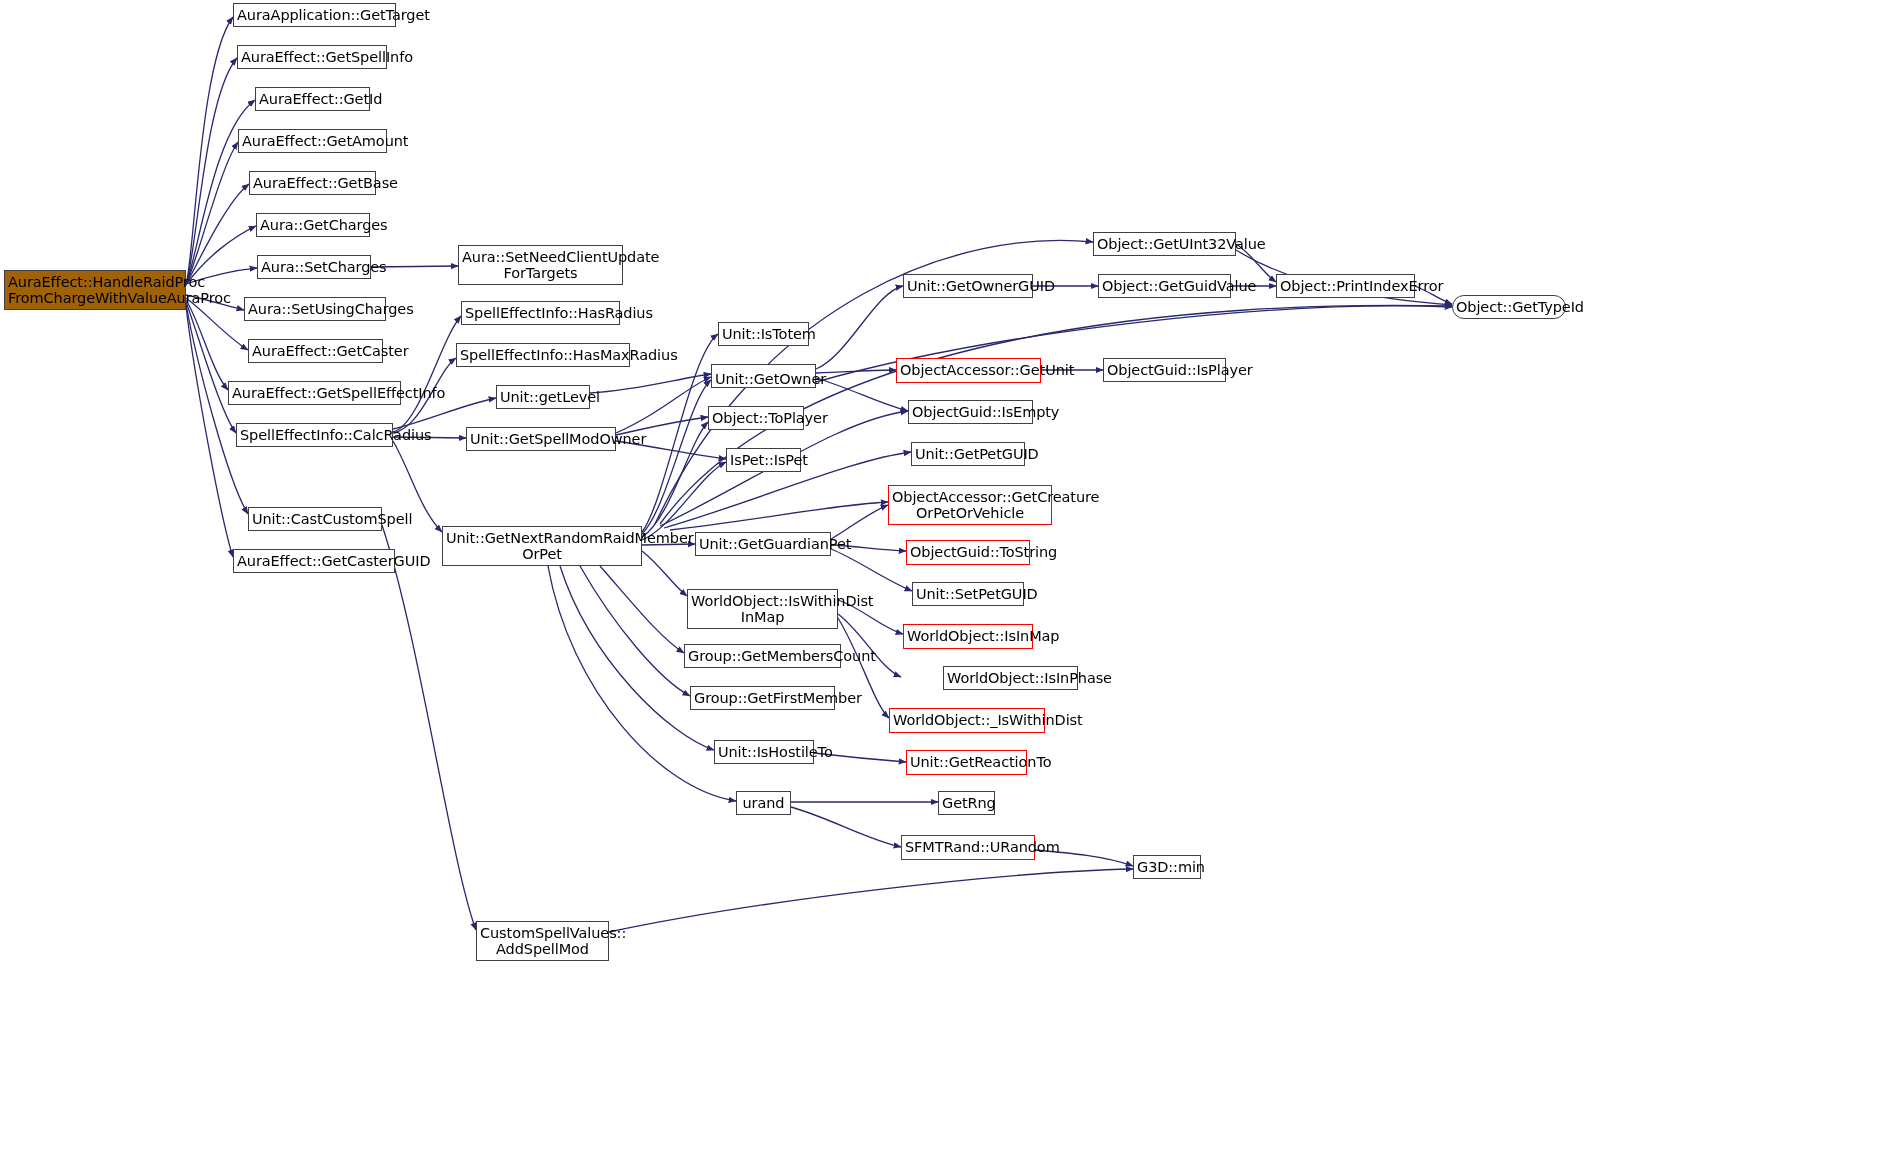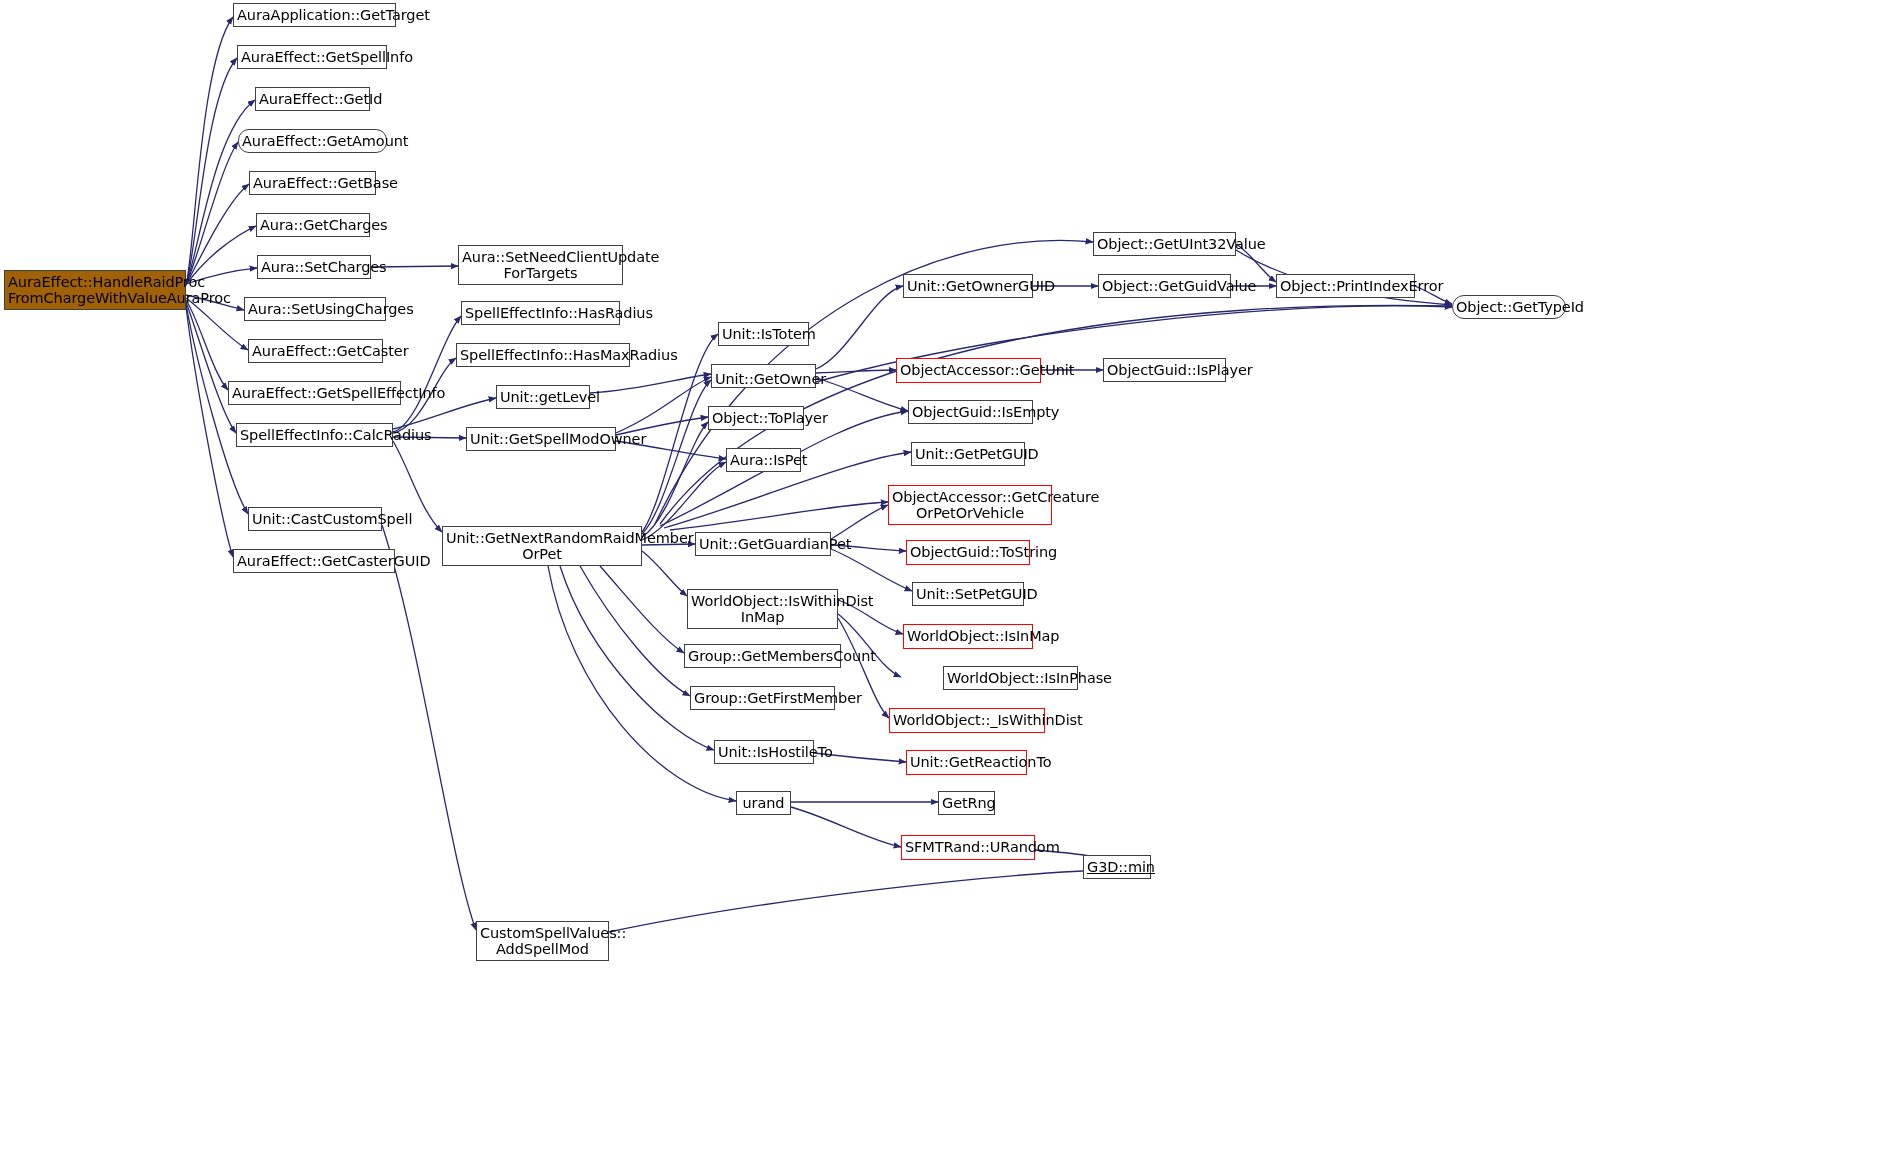--- a/index.html
+++ b/index.html
@@ -125,21 +125,21 @@
         <path d="M 1415 286 C 1430 292 1440 300 1452 304" fill="none" stroke="#27286e" stroke-width="1.3" marker-end="url(#arrow)"></path>
         <path d="M 816 382 C 1000 330 1280 300 1452 307" fill="none" stroke="#27286e" stroke-width="1.3" marker-end="url(#arrow)"></path>
       </g>
   </svg>
   <div id="nodes">
       <div class="node current" style="left: 4px; top: 270px; width: 182px; height: 40px;"><span>AuraEffect::HandleRaidProc
 FromChargeWithValueAuraProc</span></div>
       <div class="node" style="left: 233px; top: 3px; width: 163px; height: 24px;"><span>AuraApplication::GetTarget</span></div>
       <div class="node" style="left: 237px; top: 45px; width: 150px; height: 24px;"><span>AuraEffect::GetSpellInfo</span></div>
       <div class="node" style="left: 255px; top: 87px; width: 115px; height: 24px;"><span>AuraEffect::GetId</span></div>
-      <div class="node" style="left: 238px; top: 129px; width: 149px; height: 24px; border-radius: 11px;"><span>AuraEffect::GetAmount</span></div>
+      <div class="node" style="left: 238px; top: 129px; width: 149px; height: 24px;"><span>AuraEffect::GetAmount</span></div>
       <div class="node" style="left: 249px; top: 171px; width: 127px; height: 24px;"><span>AuraEffect::GetBase</span></div>
       <div class="node" style="left: 256px; top: 213px; width: 114px; height: 24px;"><span>Aura::GetCharges</span></div>
       <div class="node" style="left: 257px; top: 255px; width: 114px; height: 24px;"><span>Aura::SetCharges</span></div>
       <div class="node" style="left: 244px; top: 297px; width: 142px; height: 24px;"><span>Aura::SetUsingCharges</span></div>
       <div class="node" style="left: 248px; top: 339px; width: 135px; height: 24px;"><span>AuraEffect::GetCaster</span></div>
       <div class="node" style="left: 228px; top: 381px; width: 173px; height: 24px;"><span>AuraEffect::GetSpellEffectInfo</span></div>
       <div class="node" style="left: 236px; top: 423px; width: 157px; height: 24px;"><span>SpellEffectInfo::CalcRadius</span></div>
       <div class="node" style="left: 248px; top: 507px; width: 134px; height: 24px;"><span>Unit::CastCustomSpell</span></div>
       <div class="node" style="left: 233px; top: 549px; width: 162px; height: 24px;"><span>AuraEffect::GetCasterGUID</span></div>
       <div class="node" style="left: 458px; top: 245px; width: 165px; height: 40px;"><span>Aura::SetNeedClientUpdate
@@ -148,21 +148,21 @@
       <div class="node" style="left: 456px; top: 343px; width: 174px; height: 24px;"><span>SpellEffectInfo::HasMaxRadius</span></div>
       <div class="node" style="left: 496px; top: 385px; width: 94px; height: 24px;"><span>Unit::getLevel</span></div>
       <div class="node" style="left: 466px; top: 427px; width: 150px; height: 24px;"><span>Unit::GetSpellModOwner</span></div>
       <div class="node" style="left: 442px; top: 526px; width: 200px; height: 40px;"><span>Unit::GetNextRandomRaidMember
 OrPet</span></div>
       <div class="node" style="left: 476px; top: 921px; width: 133px; height: 40px;"><span>CustomSpellValues::
 AddSpellMod</span></div>
       <div class="node" style="left: 718px; top: 322px; width: 91px; height: 24px;"><span>Unit::IsTotem</span></div>
       <div class="node" style="left: 711px; top: 364px; width: 105px; height: 24px; align-items: flex-end;"><span>Unit::GetOwner</span></div>
       <div class="node" style="left: 708px; top: 406px; width: 96px; height: 24px;"><span>Object::ToPlayer</span></div>
-      <div class="node" style="left: 726px; top: 448px; width: 75px; height: 24px;"><span>Aura::IsPet</span></div>
+      <div class="node" style="left: 726px; top: 448px; width: 75px; height: 24px;"><span>IsPet::IsPet</span></div>
       <div class="node" style="left: 695px; top: 532px; width: 136px; height: 24px;"><span>Unit::GetGuardianPet</span></div>
       <div class="node" style="left: 687px; top: 589px; width: 151px; height: 40px;"><span>WorldObject::IsWithinDist
 InMap</span></div>
       <div class="node" style="left: 684px; top: 644px; width: 157px; height: 24px; text-align: right;"><span>Group::GetMembersCount</span></div>
       <div class="node" style="left: 690px; top: 686px; width: 145px; height: 24px;"><span>Group::GetFirstMember</span></div>
       <div class="node" style="left: 714px; top: 740px; width: 100px; height: 24px;"><span>Unit::IsHostileTo</span></div>
       <div class="node" style="left: 736px; top: 791px; width: 55px; height: 24px;"><span>urand</span></div>
       <div class="node" style="left: 903px; top: 274px; width: 130px; height: 24px;"><span>Unit::GetOwnerGUID</span></div>
       <div class="node red" style="left: 896px; top: 358px; width: 145px; height: 25px;"><span>ObjectAccessor::GetUnit</span></div>
       <div class="node" style="left: 908px; top: 400px; width: 125px; height: 24px;"><span>ObjectGuid::IsEmpty</span></div>
@@ -173,17 +173,17 @@
       <div class="node" style="left: 912px; top: 582px; width: 112px; height: 24px;"><span>Unit::SetPetGUID</span></div>
       <div class="node red" style="left: 903px; top: 624px; width: 130px; height: 25px;"><span>WorldObject::IsInMap</span></div>
       <div class="node" style="left: 901px; top: 666px; width: 135px; height: 24px; margin-left: 42px;"><span>WorldObject::IsInPhase</span></div>
       <div class="node red" style="left: 889px; top: 708px; width: 156px; height: 25px;"><span>WorldObject::_IsWithinDist</span></div>
       <div class="node red" style="left: 906px; top: 750px; width: 121px; height: 25px;"><span>Unit::GetReactionTo</span></div>
       <div class="node" style="left: 938px; top: 791px; width: 57px; height: 24px;"><span>GetRng</span></div>
       <div class="node red" style="left: 901px; top: 835px; width: 134px; height: 25px;"><span>SFMTRand::URandom</span></div>
       <div class="node" style="left: 1093px; top: 232px; width: 143px; height: 24px;"><span>Object::GetUInt32Value</span></div>
       <div class="node" style="left: 1098px; top: 274px; width: 133px; height: 24px;"><span>Object::GetGuidValue</span></div>
       <div class="node" style="left: 1103px; top: 358px; width: 123px; height: 24px;"><span>ObjectGuid::IsPlayer</span></div>
-      <div class="node" style="left: 1083px; top: 855px; width: 68px; height: 24px; text-decoration: underline;"><span>G3D::min</span></div>
+      <div class="node" style="left: 1133px; top: 855px; width: 68px; height: 24px;"><span>G3D::min</span></div>
       <div class="node" style="left: 1276px; top: 274px; width: 139px; height: 24px;"><span>Object::PrintIndexError</span></div>
       <div class="node" style="left: 1452px; top: 295px; width: 114px; height: 24px; border-radius: 12px;"><span>Object::GetTypeId</span></div>
     </div>
 </div>
 
 </body></html>

